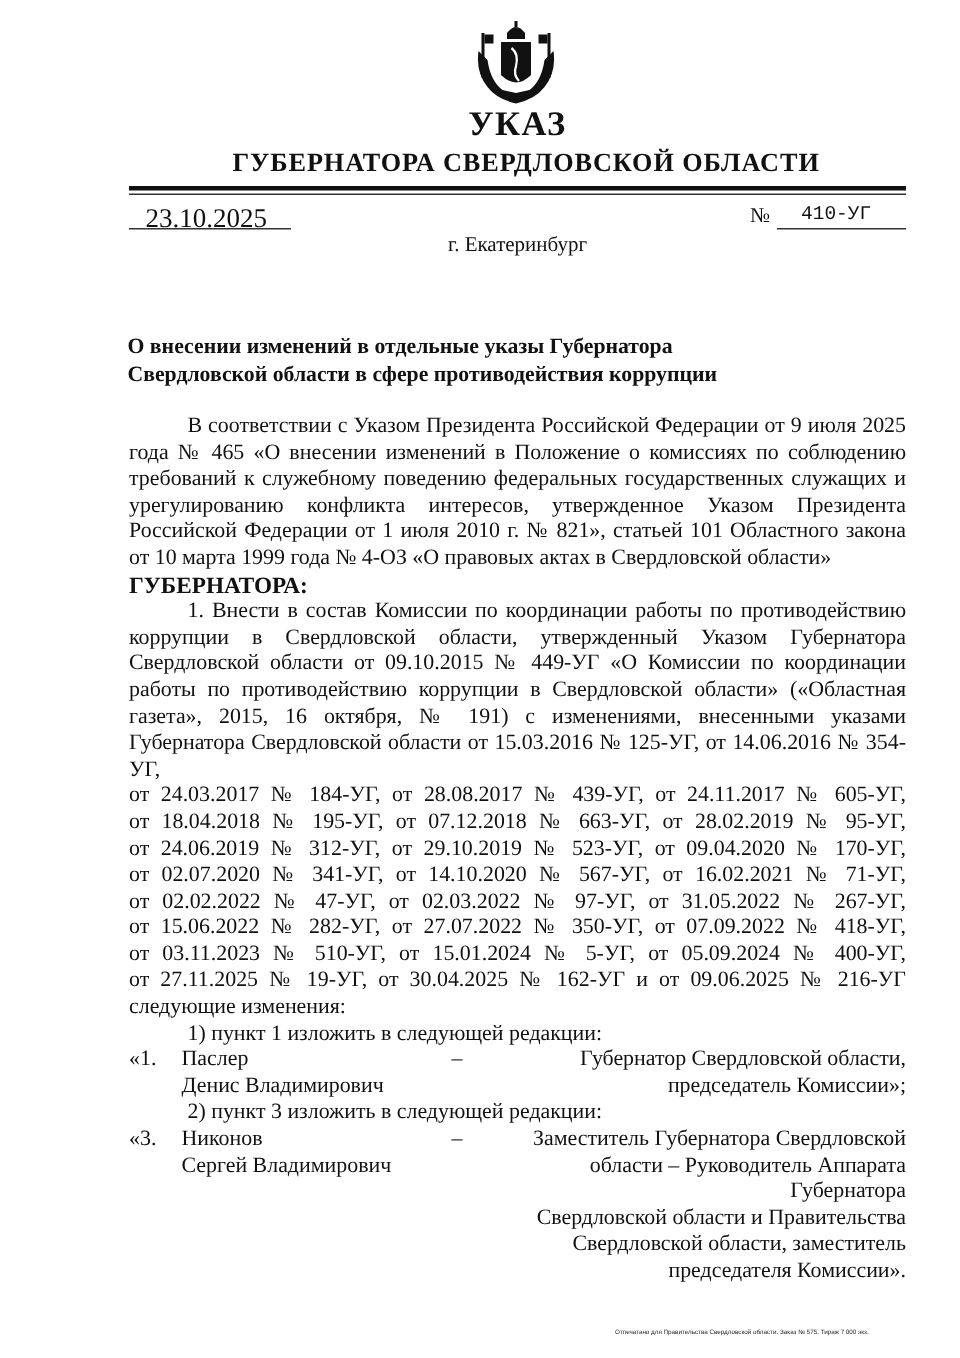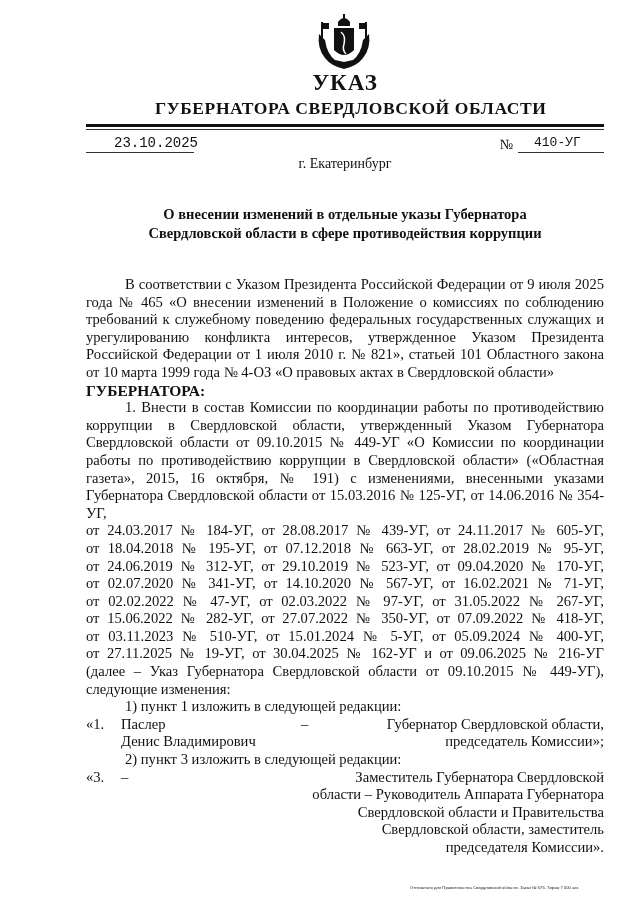--- a/index.html
+++ b/index.html
@@ -3,27 +3,27 @@
 <meta charset="utf-8">
 <style>
   html, body { margin: 0; padding: 0; background: #ffffff; }
   body { width: 640px; height: 905px; position: relative; overflow: hidden; color: #111; font-family: "Liberation Serif", serif; }
   .page { position: absolute; left: 0; top: 0; width: 640px; height: 905px; margin-left: 10px; }
   .emblem { position: absolute; left: 305px; top: 14px; width: 58px; width: 58px; height: 56px; }
   .title-main { position: absolute; left: 0; width: 670px; top: 70px; text-align: center; font-weight: bold; font-size: 23px; letter-spacing: 1px; }
   .title-sub { position: absolute; left: 145px; top: 98px; font-weight: bold; font-size: 17.5px; letter-spacing: 0.6px; }
   .rule-thick { position: absolute; left: 76px; top: 124px; width: 518px; height: 3px; background: #111; }
   .rule-thin { position: absolute; left: 76px; top: 129px; width: 518px; height: 1px; background: #333; }
-  .date { position: absolute; left: 104px; top: 135px; font-family: Liberation Mono, monospace; font-size: 14px; }
+  .date { position: absolute; left: 87px; top: 135px; font-family: Liberation Serif, serif; font-size: 18px; }
   .date-line { position: absolute; left: 76px; top: 152px; width: 108px; height: 1px; background: #333; }
   .num-sign { position: absolute; left: 490px; top: 137px; font-size: 14px; }
   .num { position: absolute; left: 524px; top: 135px; font-family: "Liberation Mono", monospace; font-size: 13px; }
   .num-line { position: absolute; left: 508px; top: 152px; width: 86px; height: 1px; background: #333; }
   .city { position: absolute; left: 0; width: 670px; top: 156px; text-align: center; font-size: 14px; }
-  .heading { position: absolute; left: 75px; width: 520px; top: 205px; text-align: center; font-weight: bold; font-size: 14.5px; line-height: 18.5px; }
+  .heading { position: absolute; left: 75px; width: 520px; top: 222px; font-weight: bold; font-size: 14.5px; line-height: 18.5px; }
   .body { position: absolute; left: 76px; width: 518px; top: 276px; font-size: 14.6px; line-height: 17.6px; text-align: justify; }
   .p { margin: 0; }
   .indent { text-indent: 39px; }
   .sub { padding-left: 39px; }
   .bold { font-weight: bold; font-size: 15.5px; }
   .jline { text-align: justify; text-align-last: justify; }
   .entry { display: flex; }
   .entry .mark { width: 35px; flex: none; }
   .entry .name { width: 180px; flex: none; }
   .entry .dash { width: 14px; flex: none; }
@@ -70,41 +70,44 @@
     <p class="p bold">ГУБЕРНАТОРА:</p>
     <p class="p indent">1. Внести в состав Комиссии по координации работы по противодействию коррупции в Свердловской области, утвержденный Указом Губернатора Свердловской области от 09.10.2015 № 449-УГ «О Комиссии по координации работы по противодействию коррупции в Свердловской области» («Областная газета», 2015, 16 октября, № 191) с изменениями, внесенными указами Губернатора Свердловской области от 15.03.2016 № 125-УГ, от 14.06.2016 № 354-УГ,</p>
     <div class="p jline">от 24.03.2017 № 184-УГ, от 28.08.2017 № 439-УГ, от 24.11.2017 № 605-УГ,</div>
     <div class="p jline">от 18.04.2018 № 195-УГ, от 07.12.2018 № 663-УГ, от 28.02.2019 № 95-УГ,</div>
     <div class="p jline">от 24.06.2019 № 312-УГ, от 29.10.2019 № 523-УГ, от 09.04.2020 № 170-УГ,</div>
     <div class="p jline">от 02.07.2020 № 341-УГ, от 14.10.2020 № 567-УГ, от 16.02.2021 № 71-УГ,</div>
     <div class="p jline">от 02.02.2022 № 47-УГ, от 02.03.2022 № 97-УГ, от 31.05.2022 № 267-УГ,</div>
     <div class="p jline">от 15.06.2022 № 282-УГ, от 27.07.2022 № 350-УГ, от 07.09.2022 № 418-УГ,</div>
     <div class="p jline">от 03.11.2023 № 510-УГ, от 15.01.2024 № 5-УГ, от 05.09.2024 № 400-УГ,</div>
     <div class="p jline">от 27.11.2025 № 19-УГ, от 30.04.2025 № 162-УГ и от 09.06.2025 № 216-УГ</div>
-    <div class="p jline">(далее – Указ Губернатора Свердловской области от 09.10.2015 № 449-УГ),</div>
     <div class="p">следующие изменения:</div>
     <div class="p sub">1) пункт 1 изложить в следующей редакции:</div>
 
     <div class="entry">
       <div class="mark">«1.</div>
       <div class="name">
         <div>Паслер</div>
         <div>Денис Владимирович</div>
       </div>
       <div class="dash">–</div>
       <div class="desc">
         <div>Губернатор Свердловской области,</div>
         <div>председатель Комиссии»;</div>
       </div>
     </div>
 
     <div class="p sub">2) пункт 3 изложить в следующей редакции:</div>
 
     <div class="entry">
       <div class="mark">«3.</div>
+      <div class="name">
+        <div>Никонов</div>
+        <div>Сергей Владимирович</div>
+      </div>
       <div class="dash">–</div>
       <div class="desc">
         <div>Заместитель Губернатора Свердловской</div>
         <div>области – Руководитель Аппарата Губернатора</div>
         <div>Свердловской области и Правительства</div>
         <div>Свердловской области, заместитель</div>
         <div>председателя Комиссии».</div>
       </div>
     </div>
   </div>

